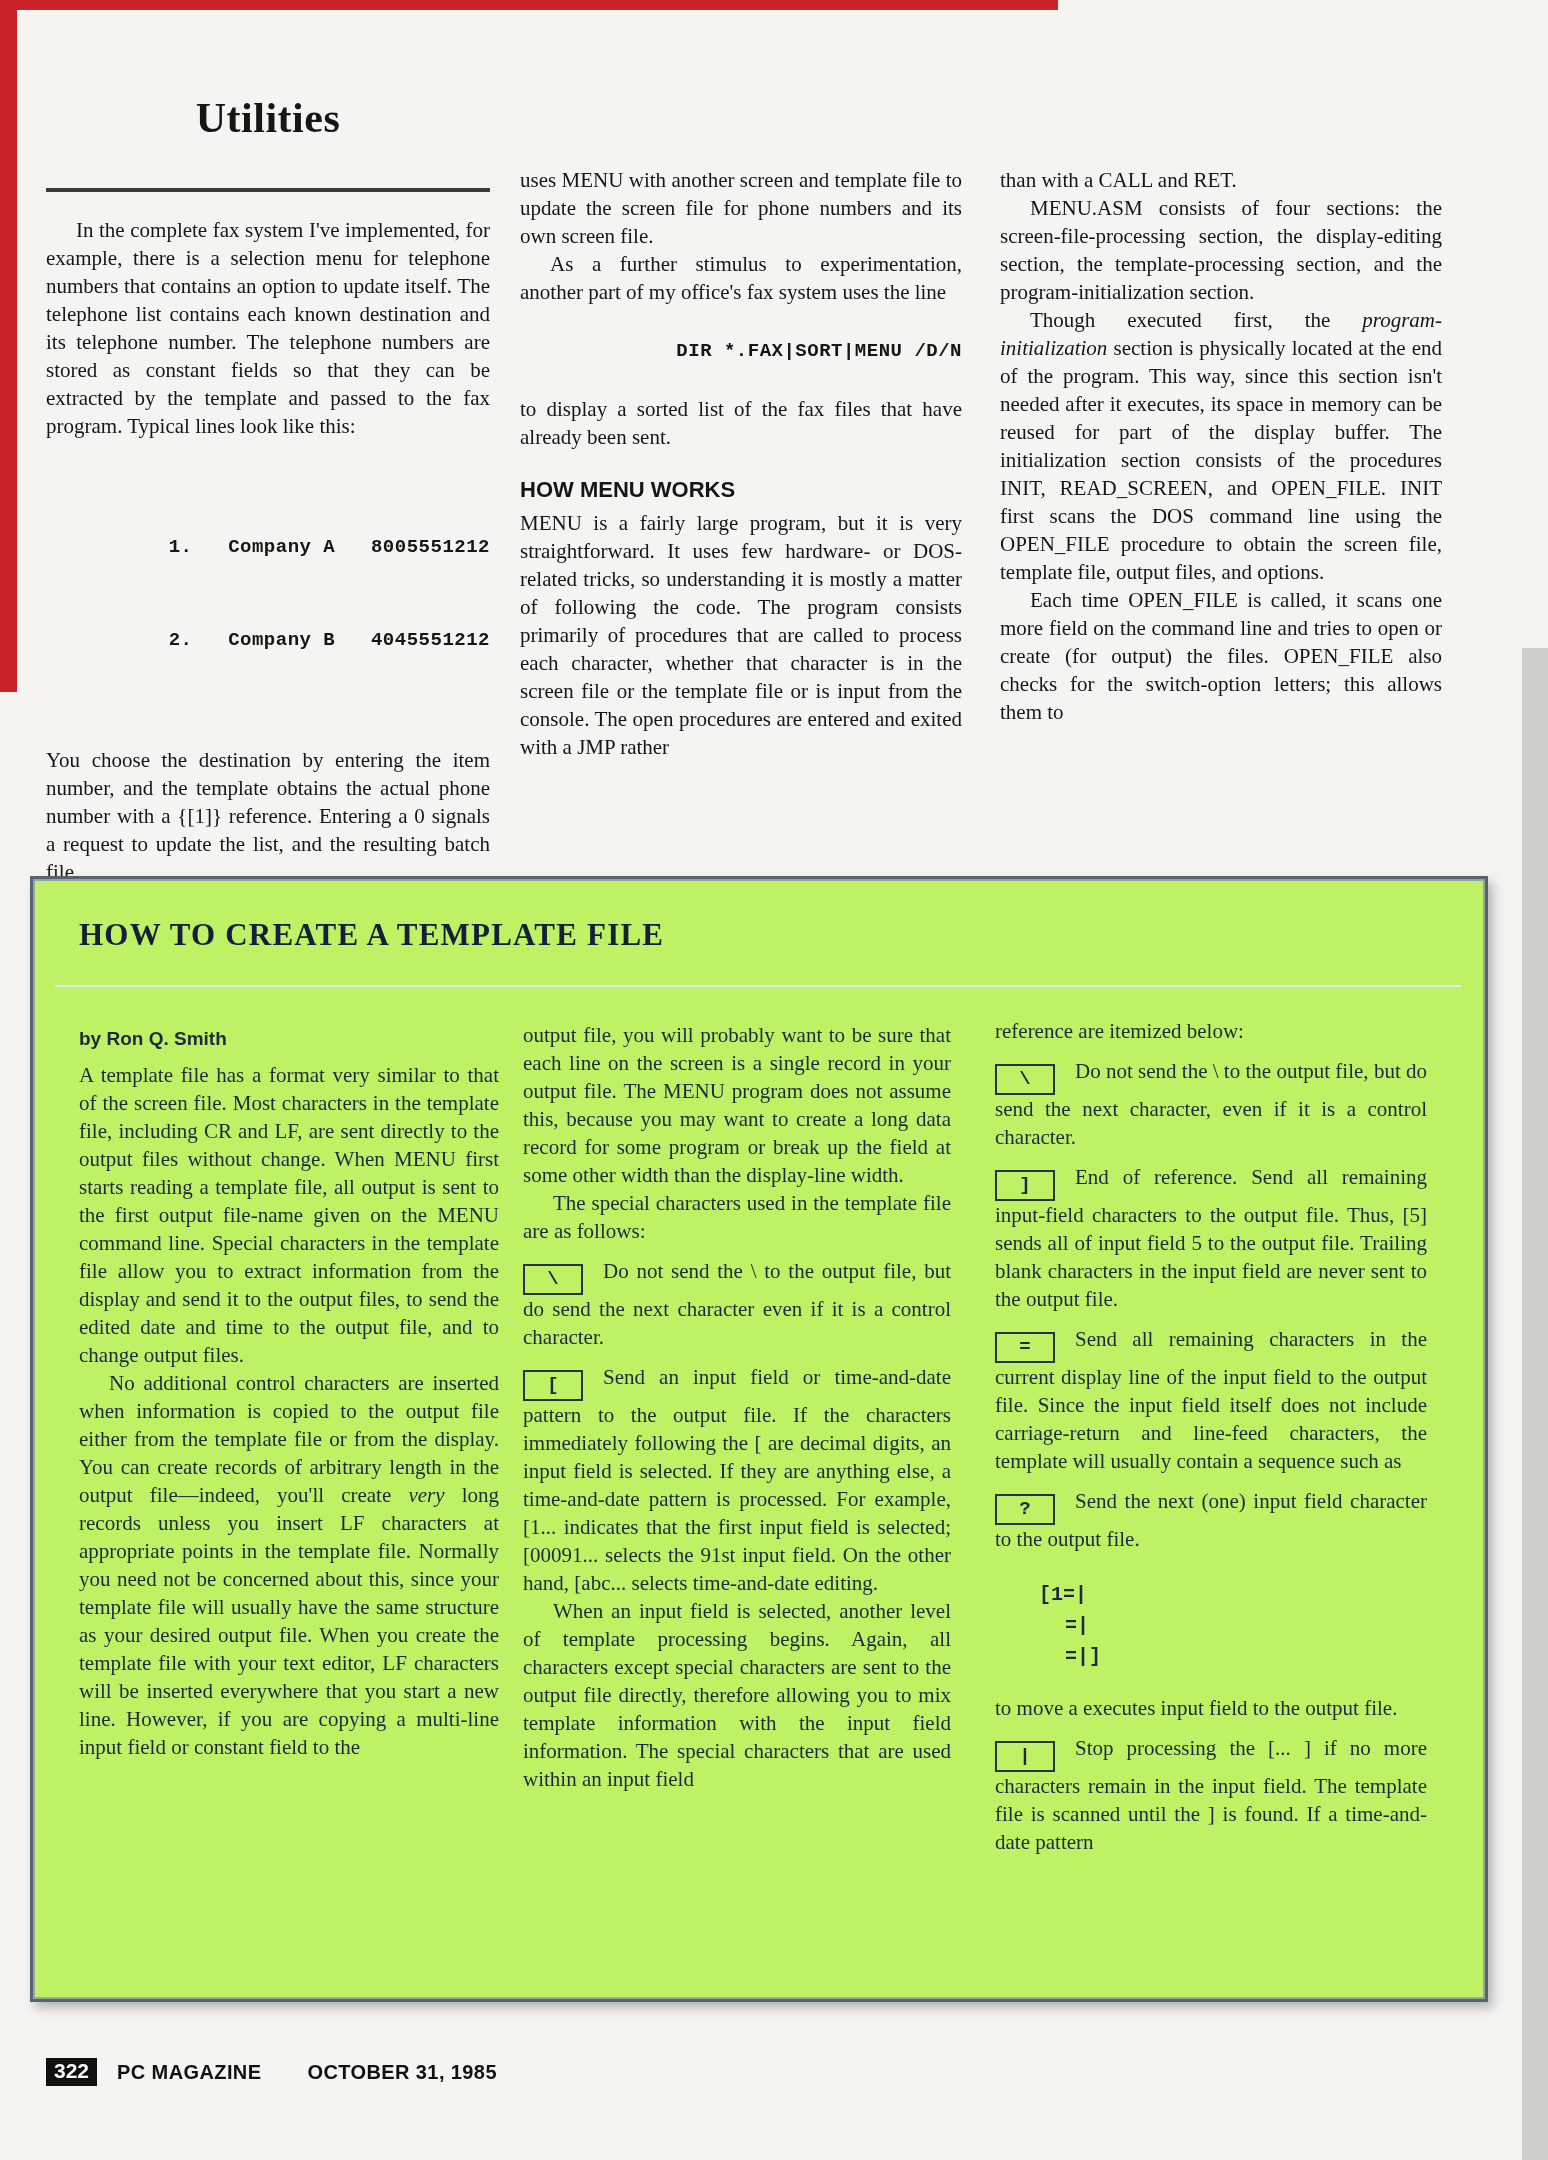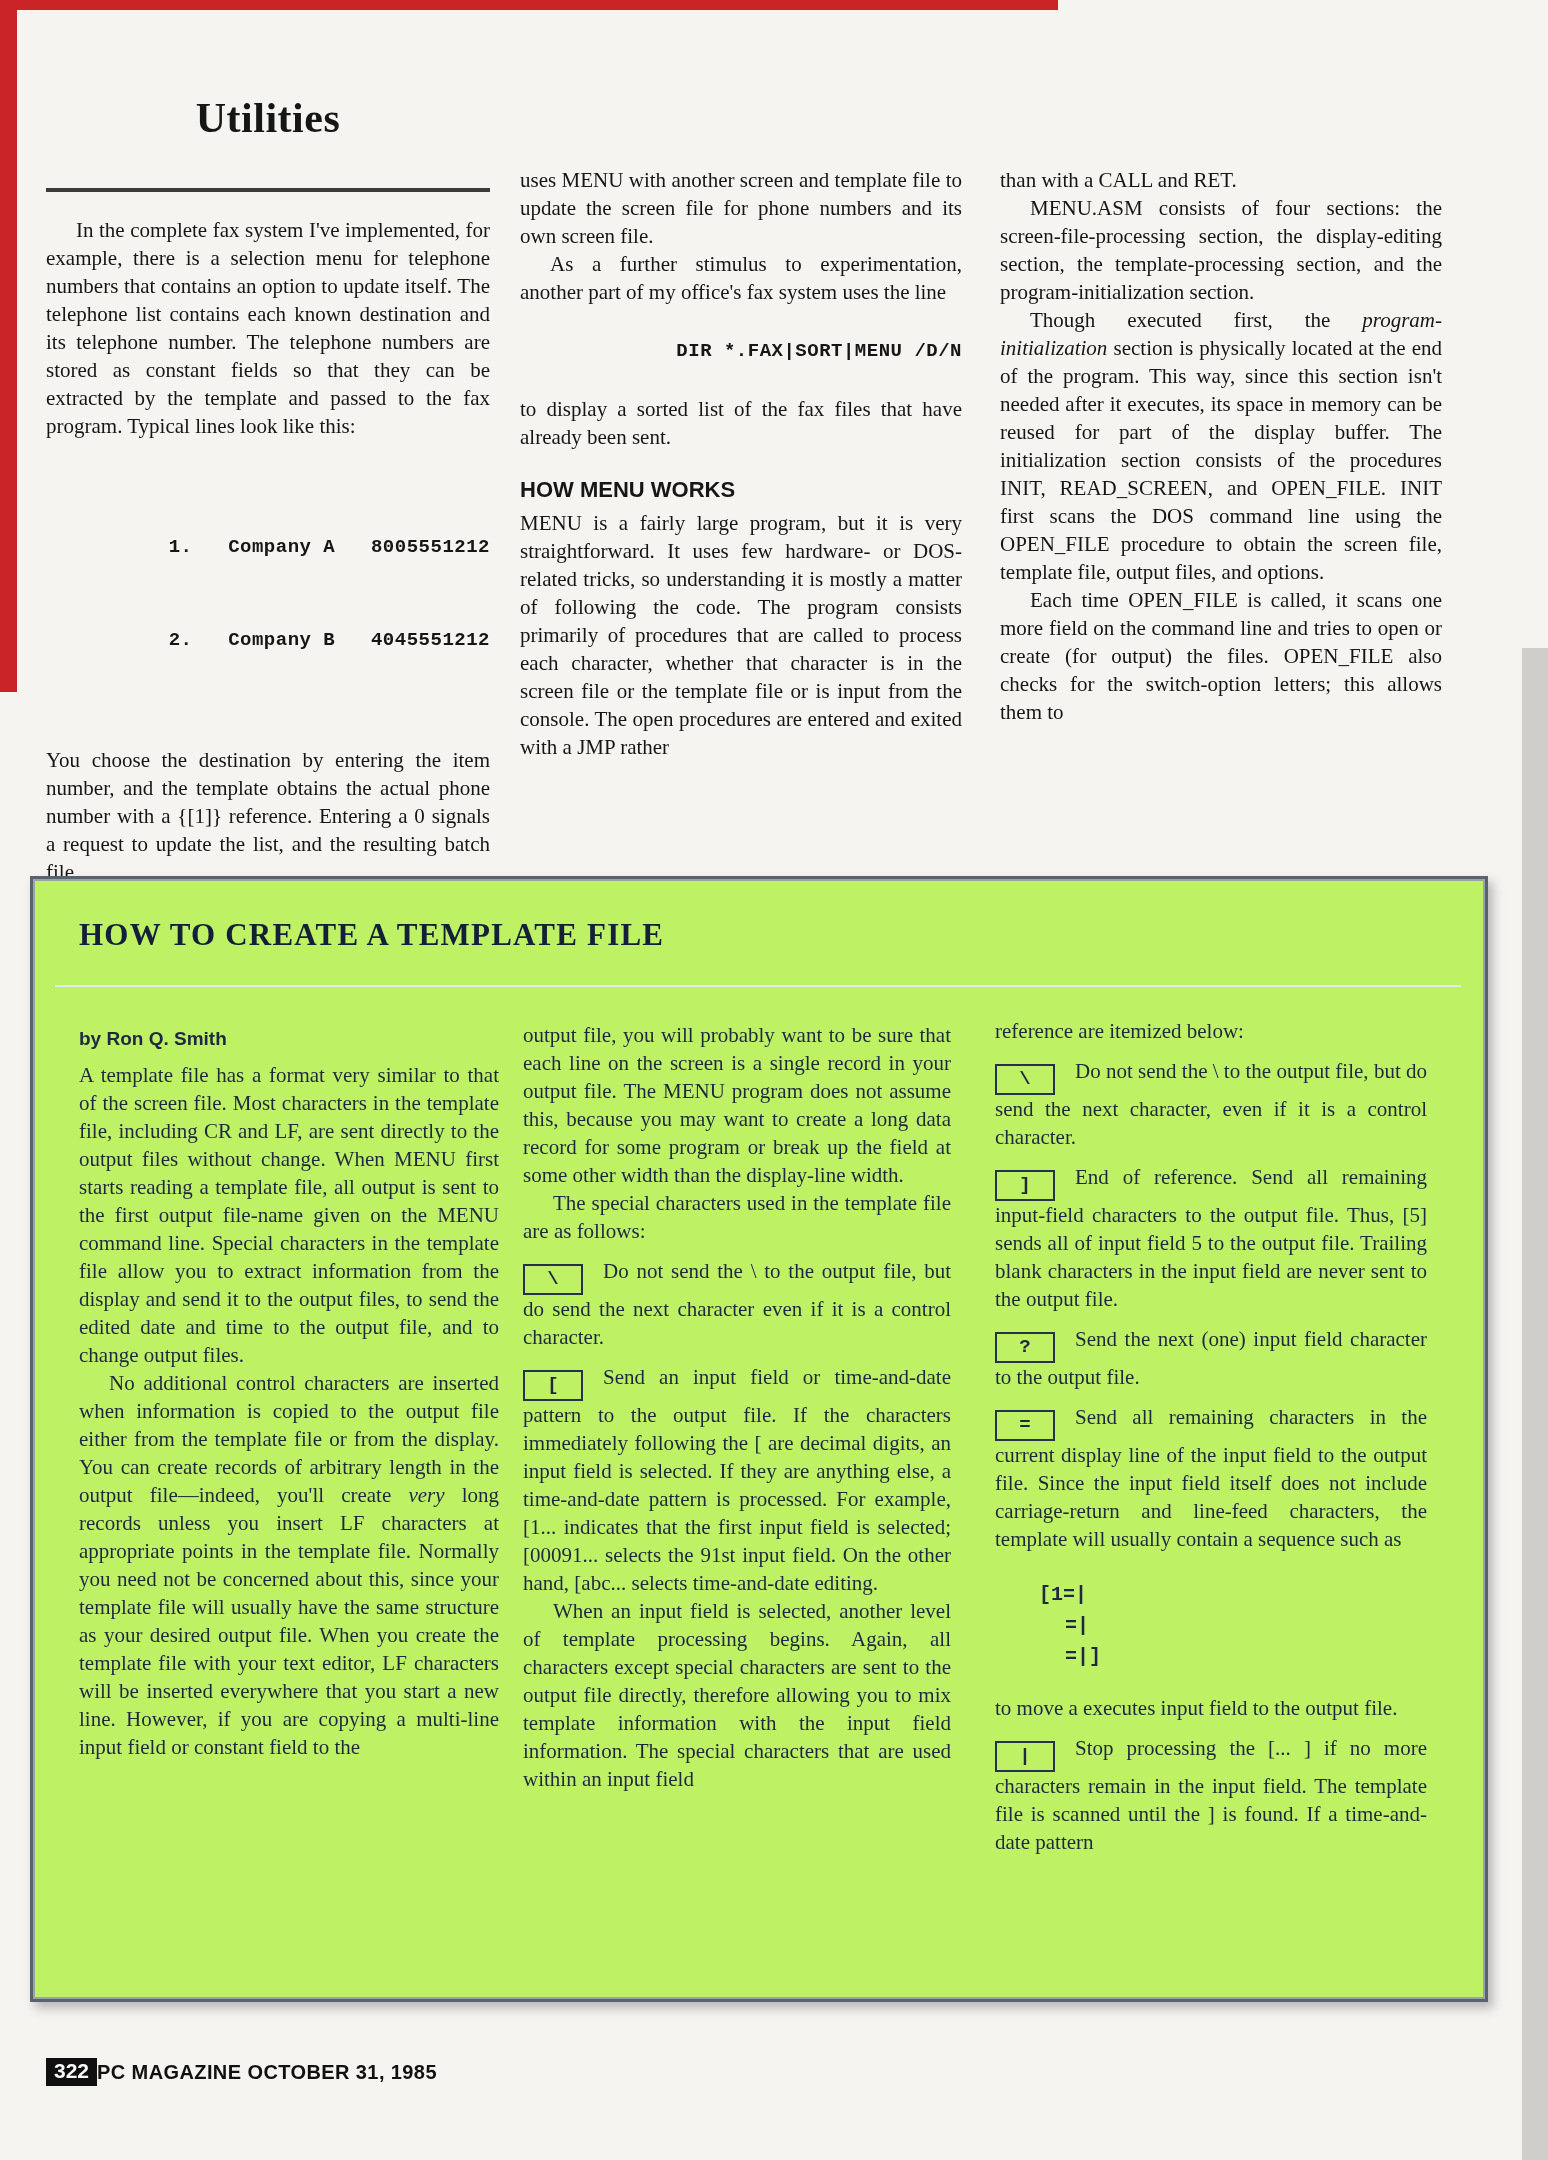--- a/index.html
+++ b/index.html
@@ -59,21 +59,21 @@
     width:56px; height:27px; line-height:26px; text-align:center;
     font-family:"Liberation Mono", monospace; font-weight:bold; font-size:19px;
     margin-right:20px; vertical-align:-6px;
   }
   .box-code { font-family:"Liberation Mono", monospace; font-weight:bold; font-size:20px; line-height:31px; margin:26px 0 22px 44px; text-align:left; }
   .box-code .indent2 { margin-left:26px; }
 
   #footer {
     position:absolute; left:46px; top:2058px;
     font-family:"Liberation Sans", sans-serif; font-weight:bold; font-size:20px;
-    display:flex; align-items:center; gap:0; color:#111;
+    display:flex; align-items:center; gap:20px; color:#111;
   }
   .page-badge { background:#101010; color:#fbfbfb; padding:2px 8px 4px 8px; font-size:21px; line-height:22px; }
   .footer-text { letter-spacing:0.4px; }
   .footer-sep { width:6px; }
 </style>
 </head>
 <body>
 
 <div class="red-strip-left"></div>
 <div class="red-strip-top"></div>
@@ -121,22 +121,22 @@
     <p class="indent">The special characters used in the template file are as follows:</p>
     <p class="spec-entry"><span class="char-box">\</span><span>Do not send the \ to the output file, but do send the next character even if it is a control character.</span></p>
     <p class="spec-entry"><span class="char-box">[</span><span>Send an input field or time-and-date pattern to the output file. If the characters immediately following the [ are decimal digits, an input field is selected. If they are anything else, a time-and-date pattern is processed. For example, [1... indicates that the first input field is selected; [00091... selects the 91st input field. On the other hand, [abc... selects time-and-date editing.</span></p>
     <p class="indent">When an input field is selected, another level of template processing begins. Again, all characters except special characters are sent to the output file directly, therefore allowing you to mix template information with the input field information. The special characters that are used within an input field</p>
   </div>
 
   <div id="bcol3" class="bcol">
     <p>reference are itemized below:</p>
     <p class="spec-entry"><span class="char-box">\</span><span>Do not send the \ to the output file, but do send the next character, even if it is a control character.</span></p>
     <p class="spec-entry"><span class="char-box">]</span><span>End of reference. Send all remaining input-field characters to the output file. Thus, [5] sends all of input field 5 to the output file. Trailing blank characters in the input field are never sent to the output file.</span></p>
+    <p class="spec-entry"><span class="char-box">=</span><span>Send all remaining characters in the current display line of the input field to the output file. Since the input field itself does not include carriage-return and line-feed characters, the template will usually contain a sequence such as</span></p>
     <p class="spec-entry"><span class="char-box">?</span><span>Send the next (one) input field character to the output file.</span></p>
-    <p class="spec-entry"><span class="char-box">=</span><span>Send all remaining characters in the current display line of the input field to the output file. Since the input field itself does not include carriage-return and line-feed characters, the template will usually contain a sequence such as</span></p>
     <div class="box-code">
       <div>[1=|</div>
       <div class="indent2">=|</div>
       <div class="indent2">=|]</div>
     </div>
     <p>to move a executes input field to the output file.</p>
     <p class="spec-entry"><span class="char-box">|</span><span>Stop processing the [... ] if no more characters remain in the input field. The template file is scanned until the ] is found. If a time-and-date pattern</span></p>
   </div>
 </div>
 

